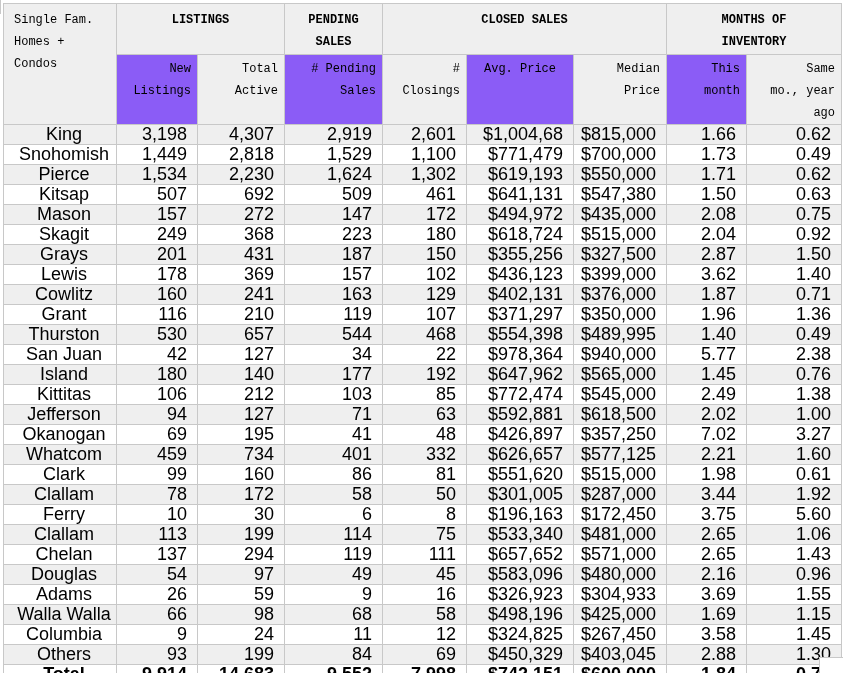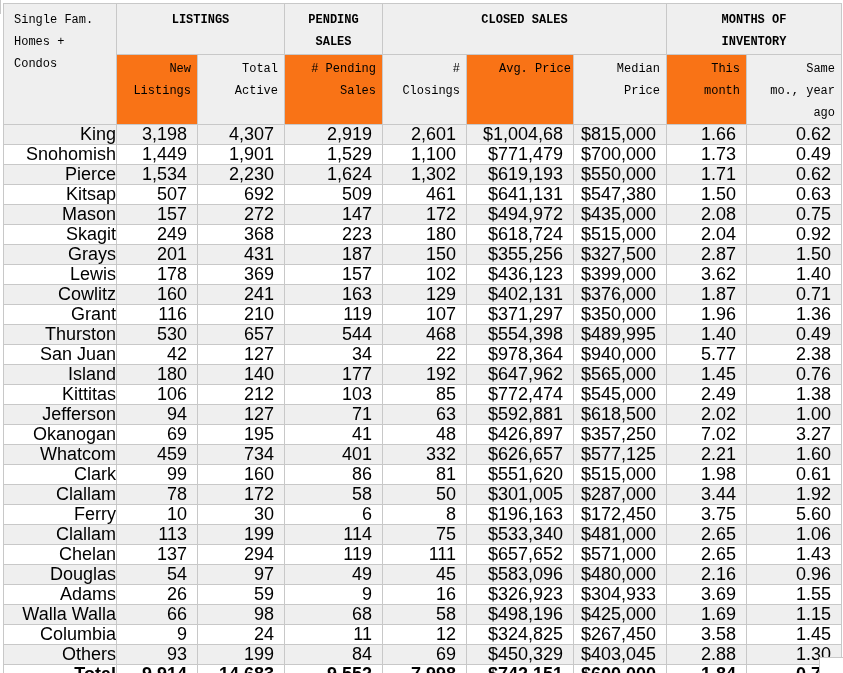--- a/index.html
+++ b/index.html
@@ -16,30 +16,30 @@
   th,td{border:1px solid #c8c8c8;overflow:hidden;}
   thead th{font-weight:normal;vertical-align:top;white-space:pre-line;font-size:12px;line-height:22px;font-family:Liberation Mono, monospace;}
   th.corner{
     background:#efefef;text-align:left;padding:5px 2px 0 10px;
   }
   tr.grouprow{height:40px;}
   th.group{
     background:#efefef;font-weight:bold;text-align:center;padding-top:5px;
   }
   tr.subrow{height:54px;}
-  th.sub{background:#f97316;text-align:right;padding:3px 6px 0 2px;}
+  th.sub{background:#8b5cf6;text-align:right;padding:3px 6px 0 2px;}
   th.sub.shade{background:#efefef;}
-  th.sub.center{padding-right:2px;}
+  th.sub.center{text-align:center;padding-right:2px;}
   tbody td{
     font-size:18px;height:18.8px;line-height:19px;padding:0;vertical-align:middle;
     background:#ffffff;white-space:nowrap;
   }
   tbody tr.alt td{background:#efefef;}
   tbody tr.total td{font-weight:bold;}
-  td.county{text-align:right;padding-left:8px;}
+  td.county{text-align:center;padding-left:8px;}
   td.num{text-align:right;padding-right:10px;}
   .corner-box{
     position:absolute;left:819px;top:657px;width:30px;height:22px;
     background:#ffffff;border:1px solid #c8c8c8;
   }
   .edge-artifact{
     position:absolute;left:0;top:0;width:1px;height:14px;background:#c8c8c8;
   }
 </style>
 </head>
@@ -98,21 +98,21 @@
         <td class="num">2,919</td>
         <td class="num">2,601</td>
         <td class="num">$1,004,68</td>
         <td class="num">$815,000</td>
         <td class="num">1.66</td>
         <td class="num">0.62</td>
       </tr>
       <tr class="">
         <td class="county">Snohomish</td>
         <td class="num">1,449</td>
-        <td class="num">1,901</td>
+        <td class="num">2,818</td>
         <td class="num">1,529</td>
         <td class="num">1,100</td>
         <td class="num">$771,479</td>
         <td class="num">$700,000</td>
         <td class="num">1.73</td>
         <td class="num">0.49</td>
       </tr>
       <tr class="alt">
         <td class="county">Pierce</td>
         <td class="num">1,534</td>

